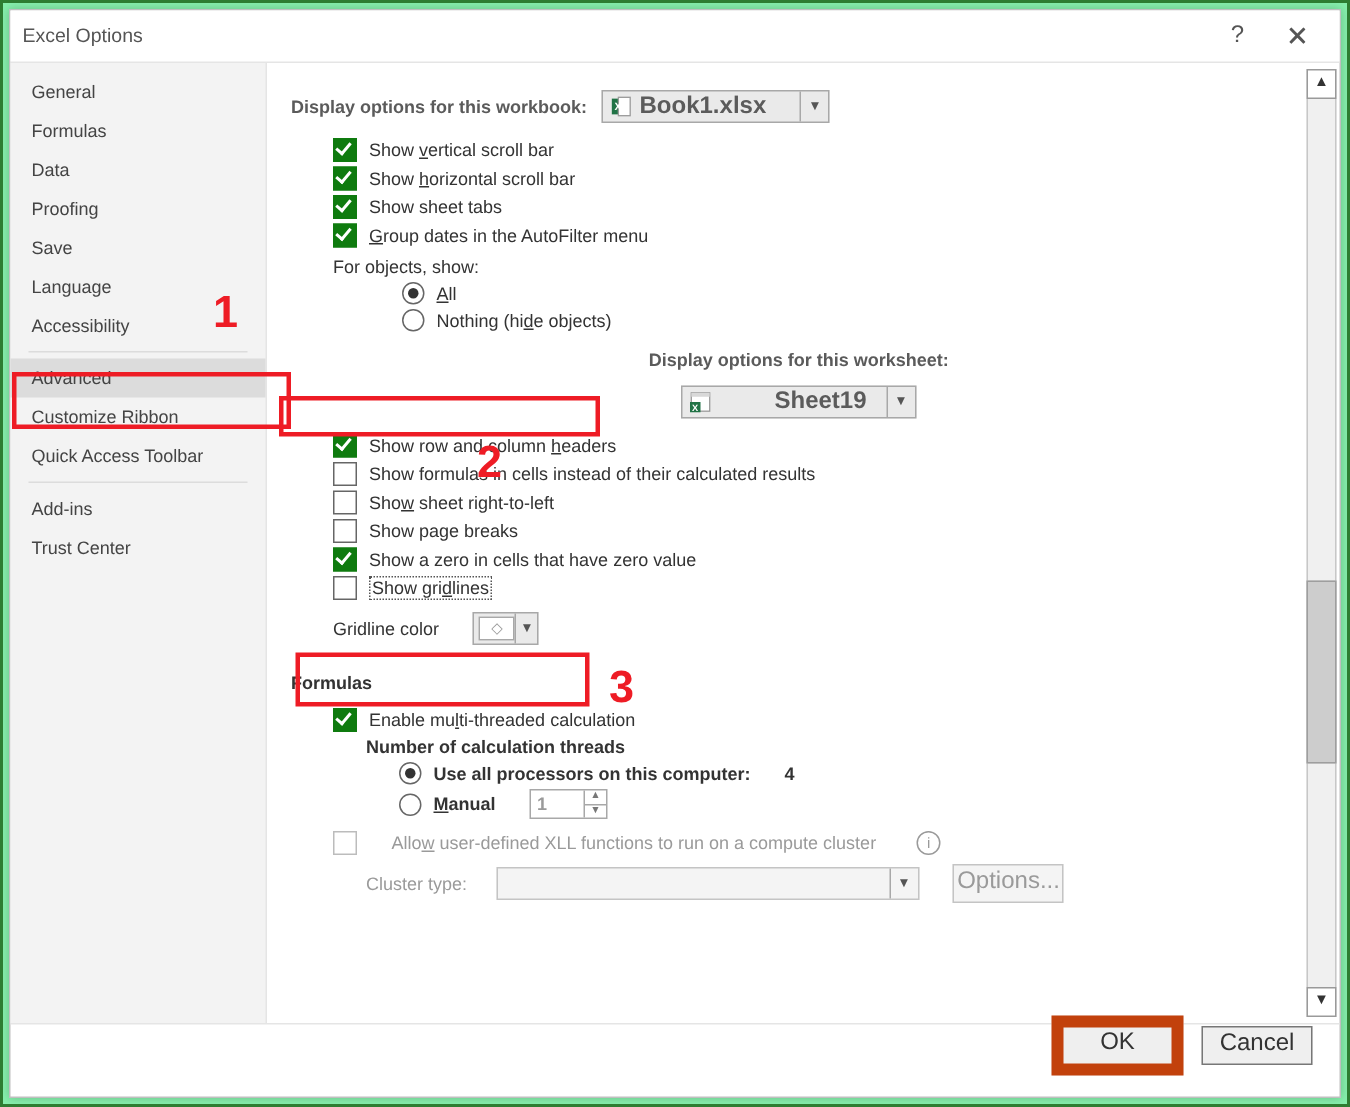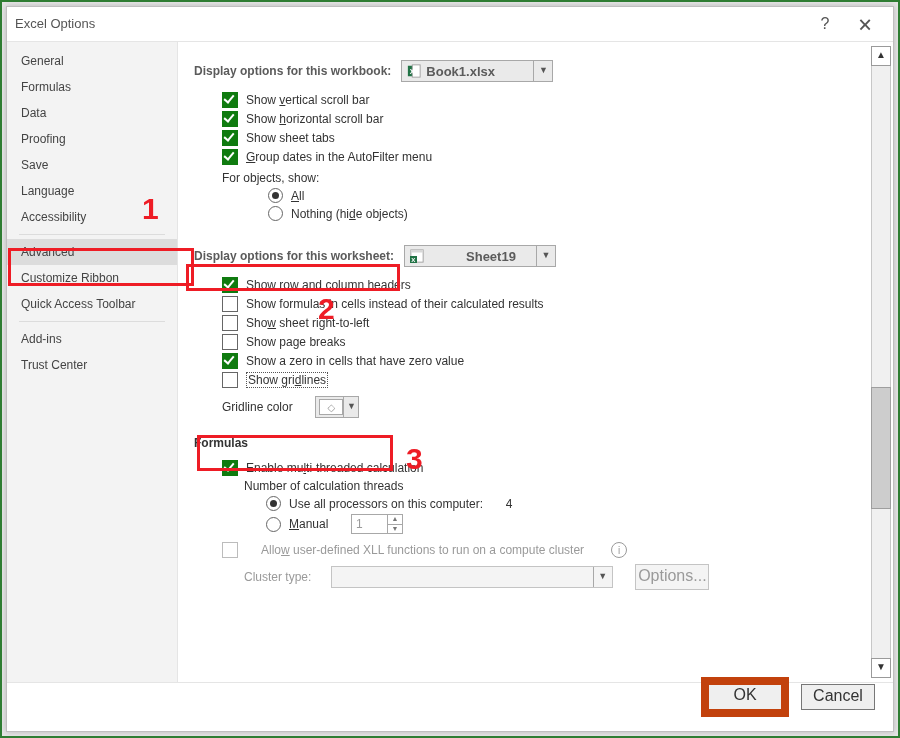--- a/index.html
+++ b/index.html
@@ -1,33 +1,33 @@
 <!DOCTYPE html>
 <html><head>
 <meta charset="utf-8">
 <style>
   html,body{margin:0;padding:0;font-family:"Segoe UI",Tahoma,Arial,sans-serif;font-size:12px;color:#333;background:#fff;}
-  .canvas{width:900px;height:738px;position:relative;border:2px solid #2e7d32;box-sizing:border-box;background:#e5e5e5;overflow:hidden;}
+  .canvas{width:900px;height:738px;position:relative;border:2px solid #2e7d32;box-sizing:border-box;background:#86efac;overflow:hidden;}
   .window{position:absolute;left:4px;top:4px;right:4px;bottom:4px;border:1px solid #bfbfbf;background:#fff;box-shadow:0 0 6px rgba(0,0,0,.2);}
   .titlebar{height:34px;line-height:34px;padding:0 8px;background:#fff;color:#555;font-size:13px;display:flex;align-items:center;}
   .titlebar .title{flex:1;}
   .winbtn{width:40px;text-align:center;color:#555;font-size:16px;cursor:pointer;}
   .body{position:absolute;top:34px;left:0;right:0;bottom:48px;border-top:1px solid #e5e5e5;border-bottom:1px solid #e5e5e5;display:flex;}
   .sidebar{width:170px;background:#f3f3f3;border-right:1px solid #e5e5e5;padding:6px 0;}
   .side-item{padding:6px 14px;cursor:pointer;color:#444;}
   .side-item.selected{background:#dcdcdc;}
   .side-sep{border-top:1px solid #dcdcdc;margin:4px 12px;}
   .content{flex:1;position:relative;overflow:hidden;padding:10px 22px 10px 16px;}
   .scrollbar{position:absolute;right:2px;top:4px;bottom:4px;width:18px;border:1px solid #c7c7c7;background:#f0f0f0;}
   .scroll-arrow{height:18px;text-align:center;line-height:16px;font-size:10px;border:1px solid #9a9a9a;background:#fff;margin:-1px;}
   .scroll-thumb{position:absolute;left:-1px;right:-1px;background:#cdcdcd;border:1px solid #9e9e9e;height:120px;top:340px;}
   .section-head{font-weight:600;color:#5b5b5b;margin:8px 0 10px 0;display:flex;align-items:center;gap:10px;}
   .combo{display:inline-flex;align-items:center;border:1px solid #a8a8a8;background:#eaeaea;height:20px;min-width:150px;position:relative;}
   .combo .ico{width:18px;height:18px;margin:0 3px;display:inline-flex;align-items:center;justify-content:center;}
-  .combo .txt{flex:1;padding-right:32px;font-size:13px;}
+  .combo .txt{flex:1;padding-right:32px;font-size:16px;}
   .combo .arrow{position:absolute;right:0;top:0;bottom:0;width:18px;border-left:1px solid #a8a8a8;text-align:center;line-height:18px;font-size:9px;color:#555;}
   .indent{margin-left:28px;}
   .row{display:flex;align-items:center;gap:8px;margin:3px 0;}
   .chk{width:14px;height:14px;border:1px solid #0f7b0f;background:#0f7b0f;position:relative;flex:0 0 14px;}
   .chk.unchecked{background:#fff;border-color:#666;}
   .chk.unchecked::after{display:none;}
   .chk::after{content:"";position:absolute;left:3px;top:0px;width:4px;height:8px;border:solid #fff;border-width:0 2px 2px 0;transform:rotate(40deg);}
   .chk.disabled{border-color:#bcbcbc;background:#fff;}
   .chk.disabled::after{display:none;}
   .lbl{color:#333;}
@@ -128,21 +128,21 @@
                 <span class="radio on"></span>
                 <span class="lbl"><u>A</u>ll</span>
               </div>
             <div class="row">
                 <span class="radio"></span>
                 <span class="lbl">Nothing (hi<u>d</u>e objects)</span>
               </div>
           </div>
         </div>
 
-        <div class="section-head" style="margin-top:24px;">
+        <div class="section-head" style="margin-top:12px;flex-direction:column;">
           <span>Display options for this worksheet:</span>
           <span class="combo" style="min-width:150px;gap:37px;">
             <span class="ico">
               <svg class="xico" viewBox="0 0 16 16">
                   <rect x="1" y="1" width="14" height="14" fill="#fff" stroke="#9b9b9b"></rect>
                   <rect x="1" y="1" width="14" height="3" fill="#d8d8d8"></rect>
                   <rect x="0" y="8" width="8" height="8" fill="#217346"></rect>
                   <text x="1.5" y="14.5" fill="#fff" font-size="7" font-family="Arial" font-weight="bold">X</text>
                 </svg>
             </span>
@@ -183,21 +183,21 @@
             </span>
           </div>
         </div>
 
         <div class="formulas-head">Formulas</div>
         <div class="indent">
           <div class="row">
               <span class="chk"></span>
               <span class="lbl">Enable mu<u>l</u>ti-threaded calculation</span>
             </div>
-          <div style="margin-left:22px;">
+          <div style="margin-left:22px;font-weight:bold;">
             <div class="row">
                 <span class="lbl">Number of calculation threads</span>
               </div>
             <div style="margin-left:22px;">
               <div class="row"><span class="radio on"></span><span class="lbl">Use all processors on this computer:</span>&nbsp;&nbsp;<span class="lbl">4</span></div>
               <div class="row"><span class="radio"></span><span class="lbl"><u>M</u>anual</span>&nbsp;&nbsp;
                 <span class="spin">
                     <span>1</span>
                     <span class="sp-arrows">
                       <div>▲</div>

